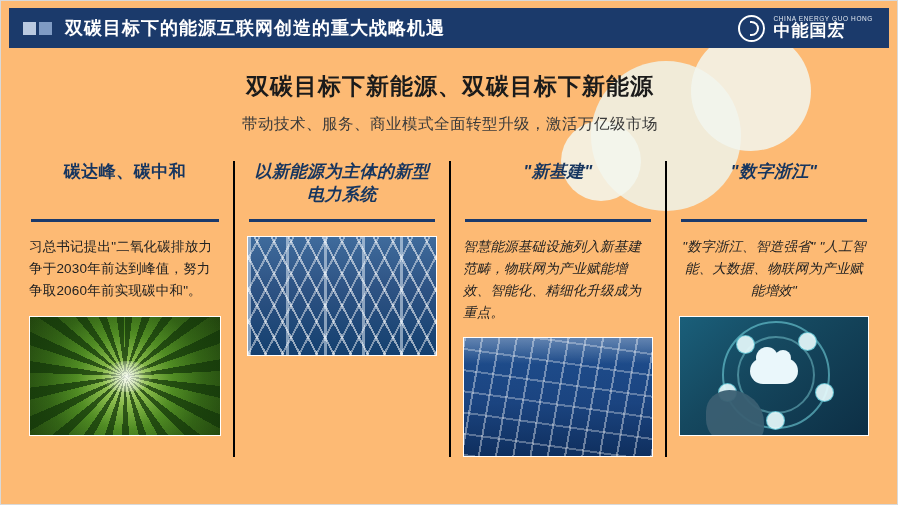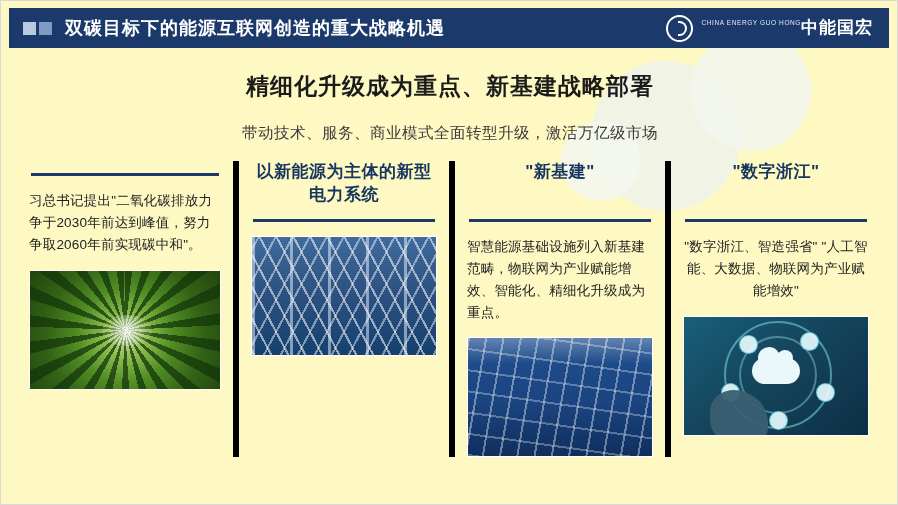--- a/index.html
+++ b/index.html
@@ -11,21 +11,21 @@
     width: 898px;
     height: 505px;
     font-family: "Liberation Sans", sans-serif;
     overflow: hidden;
     position: relative;
   }
   .slide {
     position: relative;
     width: 898px;
     height: 505px;
-    background: #fef9c3;
+    background: #fdba74;
     box-sizing: border-box;
     border: 1px solid #d9d9d9;
     overflow: hidden;
   }
 
   
   .header {
     position: absolute;
     top: 7px;
     left: 8px;
@@ -81,21 +81,21 @@
     top: 4px;
     width: 9px;
     height: 15px;
     border: 2px solid #ffffff;
     border-left: none;
     border-radius: 0 9px 9px 0;
     box-sizing: border-box;
   }
   .logo-text {
     display: flex;
-    flex-direction: row;
+    flex-direction: column;
     justify-content: center;
     line-height: 1.1;
   }
   .logo-en {
     color: #e3e9f2;
     font-size: 6.5px;
     letter-spacing: 0.6px;
   }
   .logo-cn {
     color: #ffffff;
@@ -123,42 +123,43 @@
     width: 898px;
     text-align: center;
   }
   .main-title {
     font-size: 23px;
     font-weight: bold;
     color: #1b1b1b;
     letter-spacing: 1px;
   }
   .sub-title {
-    margin-top: 21px;
+    margin-top: 12px;
     font-size: 15.5px;
     color: #3a3a3a;
     letter-spacing: 0.5px;
   }
 
   
   .cols {
     position: absolute;
     top: 160px;
     left: 16px;
     right: 16px;
     display: flex;
   }
   .col {
     width: 25%;
     box-sizing: border-box;
     padding: 0 12px;
     position: relative;
   }
   .col + .col {
-    border-left: 6px solid #000000;
+    border-left: 2px solid #000000;
+    font-style: italic;
   }
   .col-head {
     min-height: 46px;
     text-align: center;
     font-size: 17px;
     font-weight: bold;
     color: #16355f;
     line-height: 1.35;
     letter-spacing: 0.5px;
   }
@@ -329,27 +330,28 @@
     <div class="header-logo">
       <div class="logo-mark"></div>
       <div class="logo-text">
         <span class="logo-en">CHINA ENERGY GUO HONG</span>
         <span class="logo-cn">中能国宏</span>
       </div>
     </div>
   </div>
 
   <div class="title-wrap">
-    <div class="main-title">精细化升级成为重点、新基建战略部署</div>
+    <div class="main-title">双碳目标下新能源、双碳目标下新能源</div>
     <div class="sub-title">带动技术、服务、商业模式全面转型升级，激活万亿级市场</div>
   </div>
 
   <div class="cols">
 
     <div class="col">
+      <div class="col-head">碳达峰、碳中和</div>
       <div class="col-rule"></div>
       <div class="col-body">习总书记提出"二氧化碳排放力争于2030年前达到峰值，努力争取2060年前实现碳中和"。</div>
       <div class="col-img img-forest"></div>
     </div>
 
     <div class="col">
       <div class="col-head">以新能源为主体的新型电力系统</div>
       <div class="col-rule"></div>
       <div class="col-img img-pylon"></div>
     </div>

